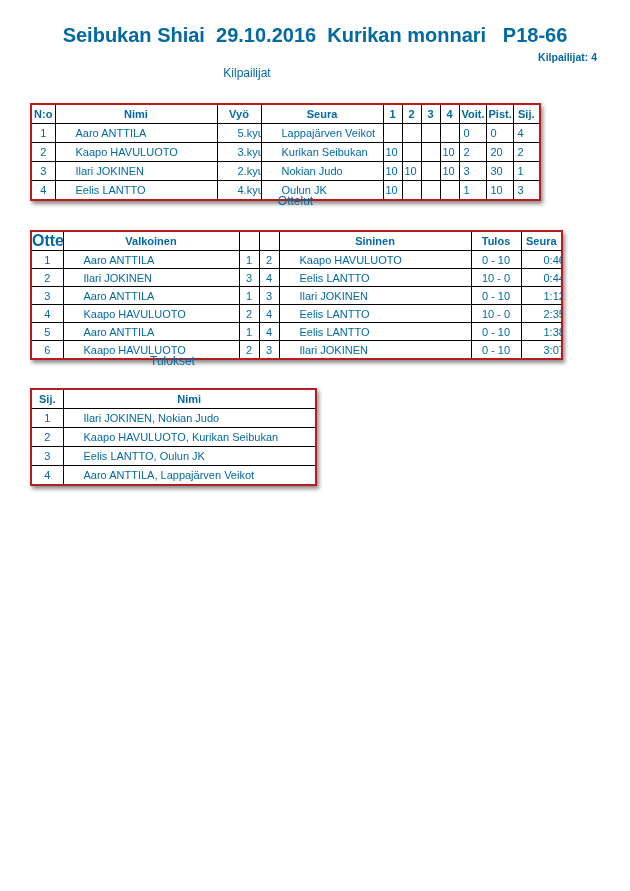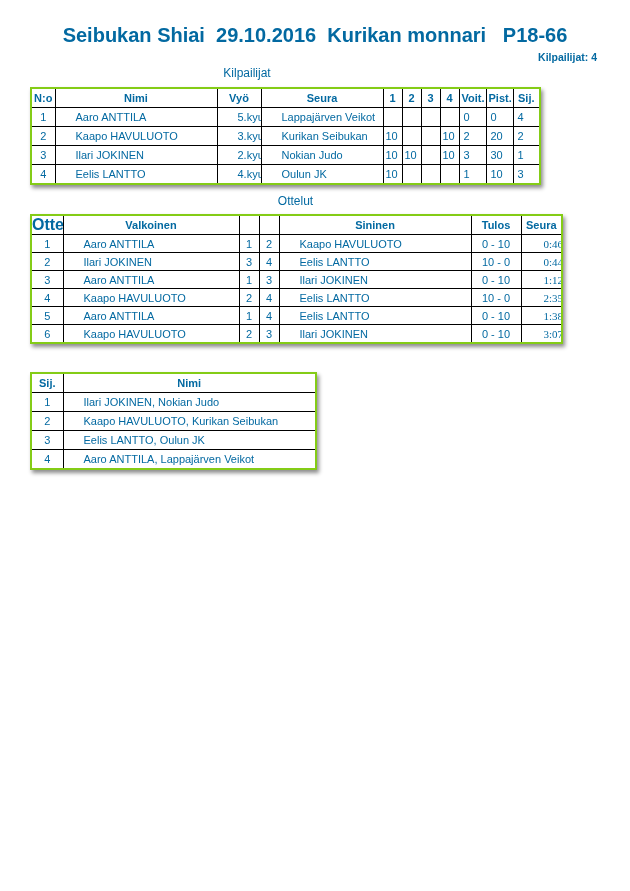--- a/index.html
+++ b/index.html
@@ -17,34 +17,35 @@
     position: absolute; top: 51px; right: 33px;
     font-size: 10.5px; font-weight: bold;
   }
   .sec { position: absolute; font-size: 12px; font-weight: normal; text-align: center; }
   #h-competitors { top: 66px; left: 0; width: 494px; }
   #h-matches     { top: 194px; left: 30px; width: 531px; }
   #h-results     { top: 354px; left: 30px; width: 285px; }
 
   table {
     position: absolute; border-collapse: collapse; table-layout: fixed;
-    background: #fff; border: 2px solid #84cc16;
+    background: #fff; border: 2px solid #b91c1c;
     box-shadow: 2px 3px 4px rgba(0,0,0,0.45);
+    margin-top: 16px;
   }
   th, td {
     border: 1px solid #000; overflow: hidden; white-space: nowrap;
     font-size: 11px; height: 18px; padding: 0 2px;
   }
   th { font-weight: bold; text-align: center; }
   th.sm { font-size: 16px; padding: 0; }
   td.ac { text-align: center; }
   td.al { text-align: left; padding-left: 20px; }
   td.sc { text-align: left; padding: 0 1px 0 2px; }
   td.pt { text-align: left; padding-left: 4px; }
-  td.tm { text-align: center; padding-left: 22px; font-family: Liberation Serif, serif; }
+  td.tm { text-align: center; padding-left: 22px; }
 
   #t-competitors { top: 87px;  left: 30px; width: 509px; }
   #t-matches     { top: 214px; left: 30px; width: 531px; }
   #t-matches th, #t-matches td { height: 17px; }
   #t-results     { top: 372px; left: 30px; width: 285px; }
 </style>
 </head>
 <body>
 
 <div class="page">
@@ -213,20 +214,21 @@
         <td class="al">Kaapo HAVULUOTO</td>
         <td class="ac">2</td>
         <td class="ac">3</td>
         <td class="al">Ilari JOKINEN</td>
         <td class="ac">0 - 10</td>
         <td class="tm">3:07</td>
       </tr>
     </tbody>
   </table>
 
+  <div class="sec" id="h-results">Tulokset</div>
 
   <table id="t-results">
     <colgroup>
       <col style="width:32px">
         <col style="width:253px">
     </colgroup>
     <thead>
       <tr>
         <th>Sij.</th>
         <th>Nimi</th>

